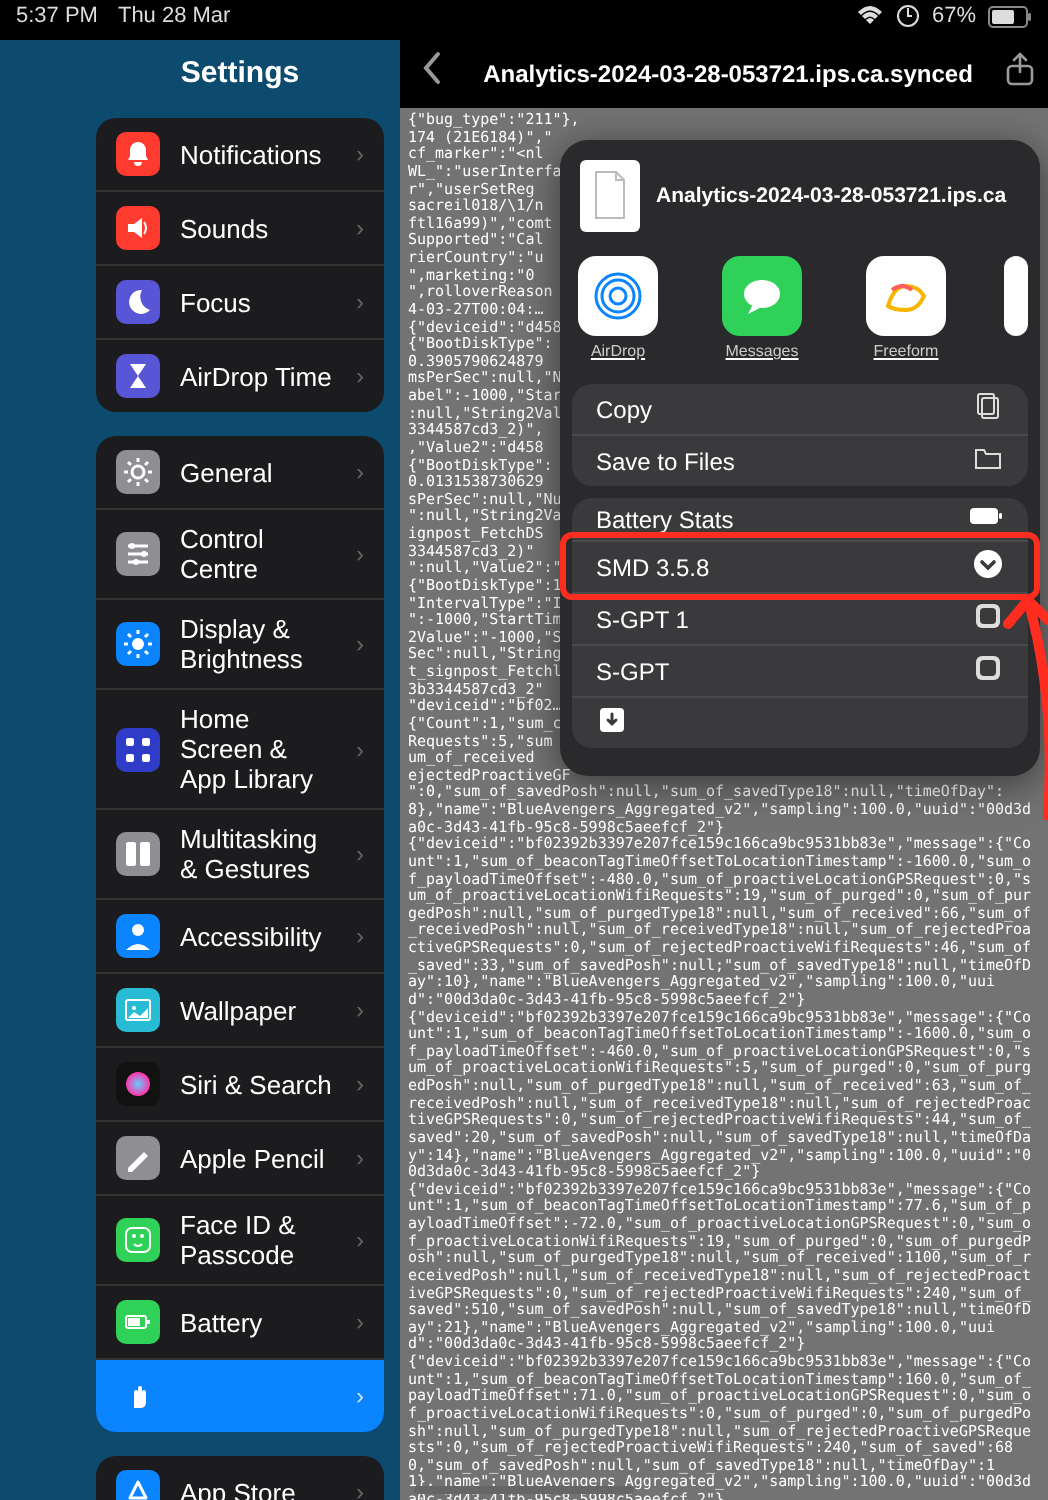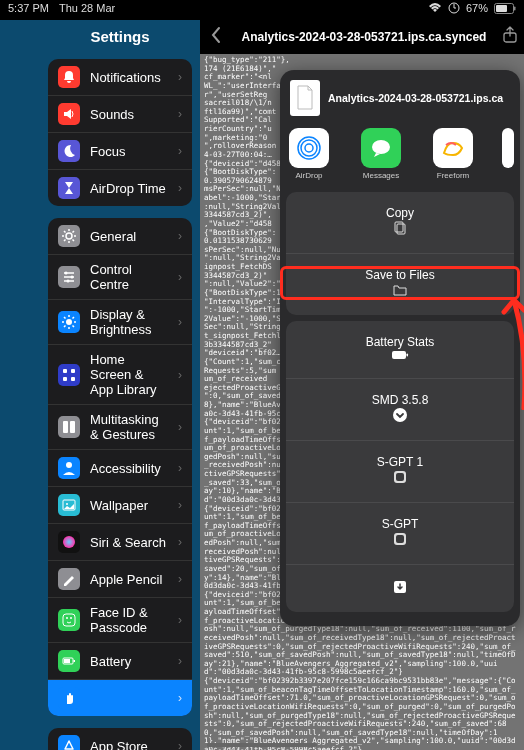--- a/index.html
+++ b/index.html
@@ -59,29 +59,29 @@
   .sheet {
     position:absolute; top:50px; right:4px; width:240px;
     background:#2a2a2c; border-radius:14px; padding:6px 6px 8px;
     box-shadow:0 4px 20px rgba(0,0,0,0.5);
   }
   .sheet-header { display:flex; gap:8px; padding:4px 4px 8px; align-items:center; }
   .file-ic { width:30px; height:36px; background:#fff; border-radius:3px; display:flex; align-items:center; justify-content:center; color:#555; }
   .sheet-title { font-size:10.5px; font-weight:600; }
   .sheet-sub { font-size:9px; color:#999; }
   .airdrop-row { display:flex; gap:6px; padding:4px 0 8px; justify-content:space-between; }
-  .ad-item { display:flex; flex-direction:column; align-items:center; gap:3px; width:46px; }
+  .ad-item { display:flex; flex-direction:column; align-items:center; gap:3px; width:46px;text-decoration:underline; }
   .ad-icon { width:40px; height:40px; border-radius:9px; display:flex; align-items:center; justify-content:center; }
   .ad-label { font-size:8px; color:#ccc; text-align:center; }
 
   .actions { margin-top:4px; }
   .action-group { background:#3a3a3c; border-radius:10px; overflow:hidden; margin-bottom:6px; }
   .action {
     display:flex; align-items:center; justify-content:space-between;
-    padding:14px 12px; font-size:12px; border-bottom:0.5px solid #4a4a4c;flex-direction:column;
+    padding:3px 12px; font-size:12px; border-bottom:0.5px solid #4a4a4c;
   }
   .action:last-child { border-bottom:none; }
   .action .action-ic { color:#ddd; }
 
   
   .highlight {
     position:absolute; border:3px solid #ff2d1f; border-radius:6px;
     pointer-events:none;
   }
   .arrow-annot { position:absolute; pointer-events:none; }

